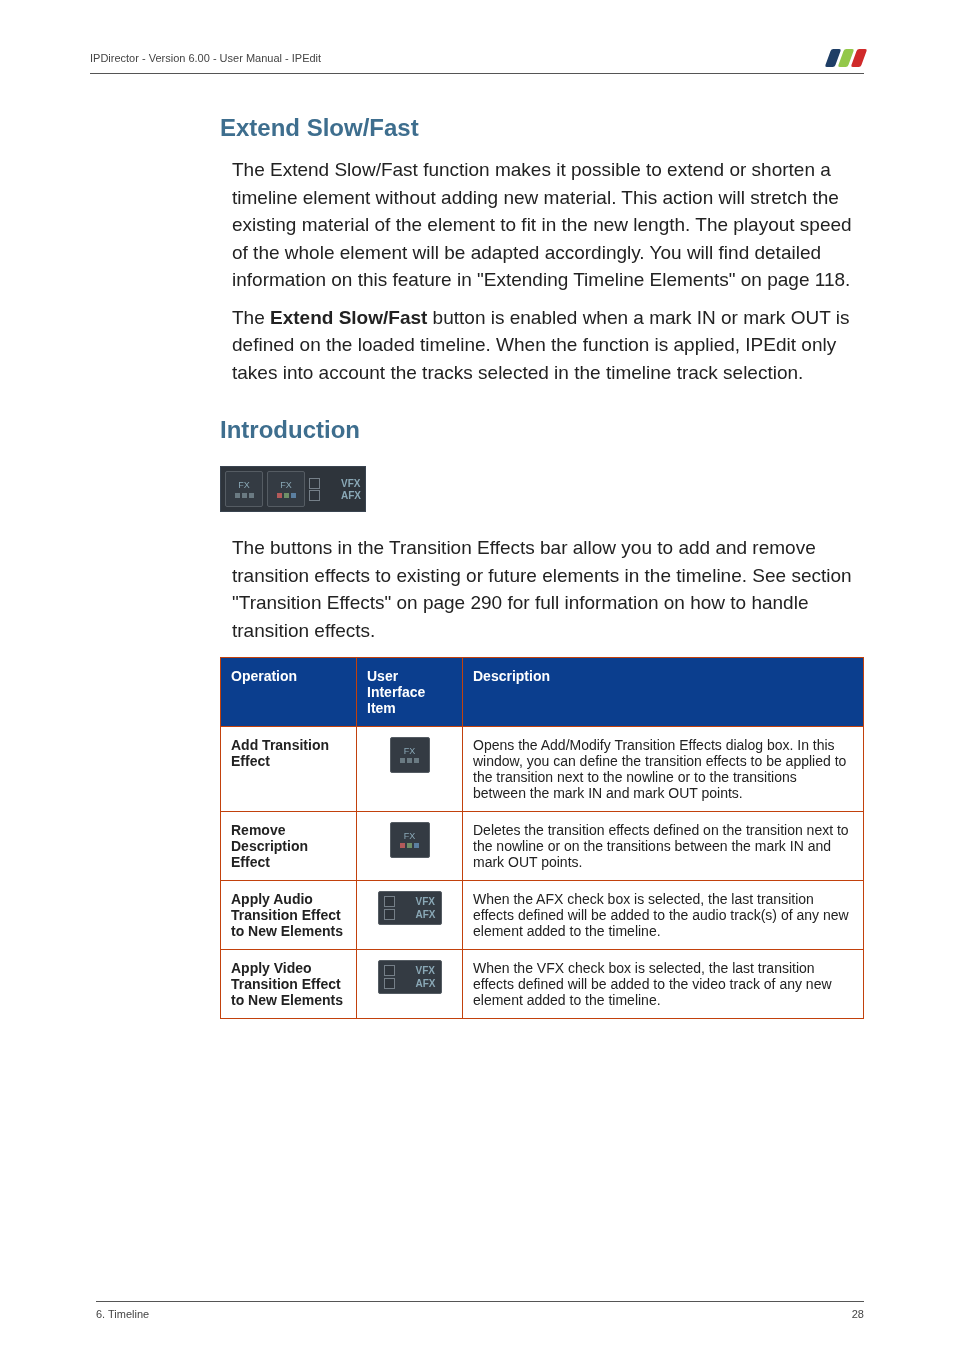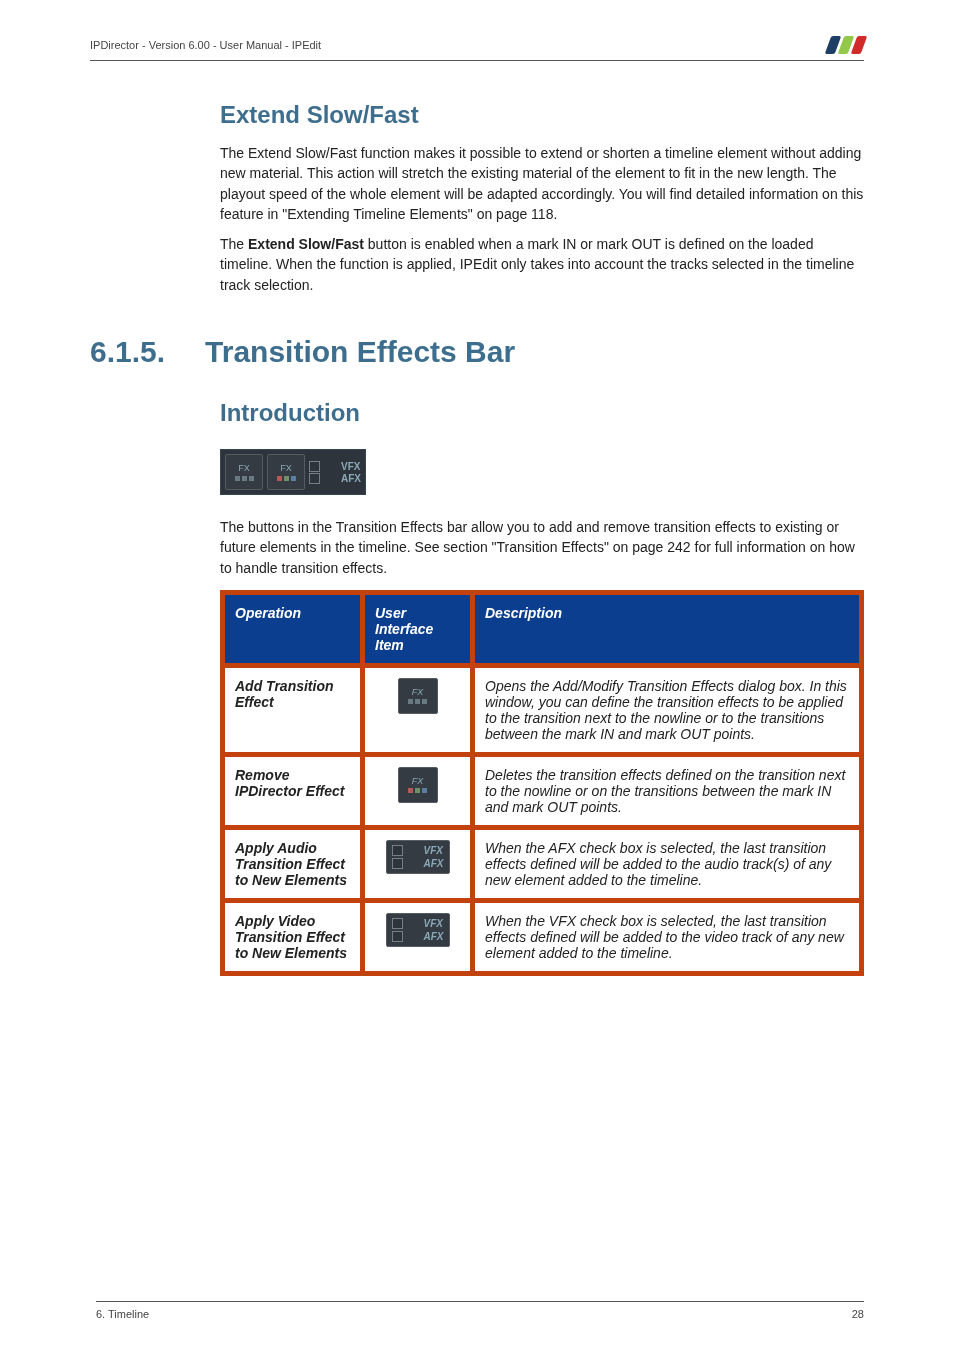--- a/index.html
+++ b/index.html
@@ -6,21 +6,21 @@
     margin: 0;
     padding: 0;
     background: #fff;
     font-family: Arial, Helvetica, sans-serif;
     color: #222;
   }
   .page {
     width: 954px;
     min-height: 1350px;
     box-sizing: border-box;
-    padding: 36px 90px 30px 90px;
+    padding: 49px 90px 30px 90px;
     position: relative;
   }
   .top-header {
     display: flex;
     justify-content: space-between;
     align-items: center;
     border-bottom: 1px solid #555;
     padding-bottom: 6px;
     margin-bottom: 40px;
   }
@@ -62,23 +62,23 @@
     color: #3e6e8e;
     font-size: 30px;
     font-weight: 600;
   }
   .section-title {
     color: #3e6e8e;
     font-size: 30px;
     font-weight: 600;
   }
   p.body {
-    font-size: 14px;
+    font-size: 19px;
     line-height: 1.45;
-    margin: 10px 0;
+    margin: 10px 12px;
     color: #222;
   }
   p.body .bold {
     font-weight: bold;
   }
 
   .mini-ui {
     display: inline-flex;
     border: 1px solid #3a4450;
     background: #2e343b;
@@ -132,25 +132,24 @@
     background: #2e343b;
   }
 
   table.ftable {
     width: 100%;
     border-collapse: collapse;
     font-size: 14px;
     margin-top: 12px;
   }
   table.ftable th, table.ftable td {
-    border: 5px solid #c2410c;
+    border: 1px solid #c2410c;
     padding: 10px 10px;
     vertical-align: top;
     text-align: left;
-    font-style: italic;
   }
   table.ftable th {
     background: #0b3e8e;
     color: #fff;
     font-weight: bold;
   }
   table.ftable td.op {
     font-weight: bold;
     width: 115px;
   }
@@ -220,24 +219,20 @@
   </div>
 
   <div class="content-indent">
     <h2 class="sub">Extend Slow/Fast</h2>
     <p class="body">The Extend Slow/Fast function makes it possible to extend or shorten a timeline element without adding new material. This action will stretch the existing material of the element to fit in the new length. The playout speed of the whole element will be adapted accordingly. You will find detailed information on this feature in "Extending Timeline Elements" on page 118.</p>
     <p class="body">
       <span>The </span><span class="bold">Extend Slow/Fast</span><span> button is enabled when a mark IN or mark OUT is defined on the loaded timeline. When the function is applied, IPEdit only takes into account the tracks selected in the timeline track selection.</span>
     </p>
   </div>
 
-  <h2 class="section-number-row">
-    <span class="section-number">6.1.5.</span>
-    <span class="section-title">Transition Effects Bar</span>
-  </h2>
 
   <div class="content-indent">
     <h2 class="sub">Introduction</h2>
 
     
     <div class="mini-ui">
       <div class="mini-btn">
         <span>FX</span>
         <div class="sub-icons">
           <div class="sq"></div>
@@ -258,21 +253,21 @@
           <div class="cb"></div>
           <span>VFX</span>
         </div>
         <div class="mini-check-row">
           <div class="cb"></div>
           <span>AFX</span>
         </div>
       </div>
     </div>
 
-    <p class="body">The buttons in the Transition Effects bar allow you to add and remove transition effects to existing or future elements in the timeline. See section "Transition Effects" on page 242 for full information on how to handle transition effects.</p>
+    <p class="body">The buttons in the Transition Effects bar allow you to add and remove transition effects to existing or future elements in the timeline. See section "Transition Effects" on page 290 for full information on how to handle transition effects.</p>
 
 
     <table class="ftable">
       <thead>
         <tr>
           <th>Operation</th>
           <th>User Interface Item</th>
           <th>Description</th>
         </tr>
       </thead>
@@ -285,21 +280,21 @@
               <div class="sub-icons">
                   <div class="sq"></div>
                   <div class="sq"></div>
                   <div class="sq"></div>
                 </div>
             </div>
           </td>
           <td>Opens the Add/Modify Transition Effects dialog box. In this window, you can define the transition effects to be applied to the transition next to the nowline or to the transitions between the mark IN and mark OUT points.</td>
         </tr>
         <tr>
-          <td class="op">Remove IPDirector Effect</td>
+          <td class="op">Remove Description Effect</td>
           <td class="ui">
             <div class="cell-btn">
               <span>FX</span>
               <div class="sub-icons">
                   <div class="sq r"></div>
                   <div class="sq g"></div>
                   <div class="sq b"></div>
                 </div>
             </div>
           </td>

